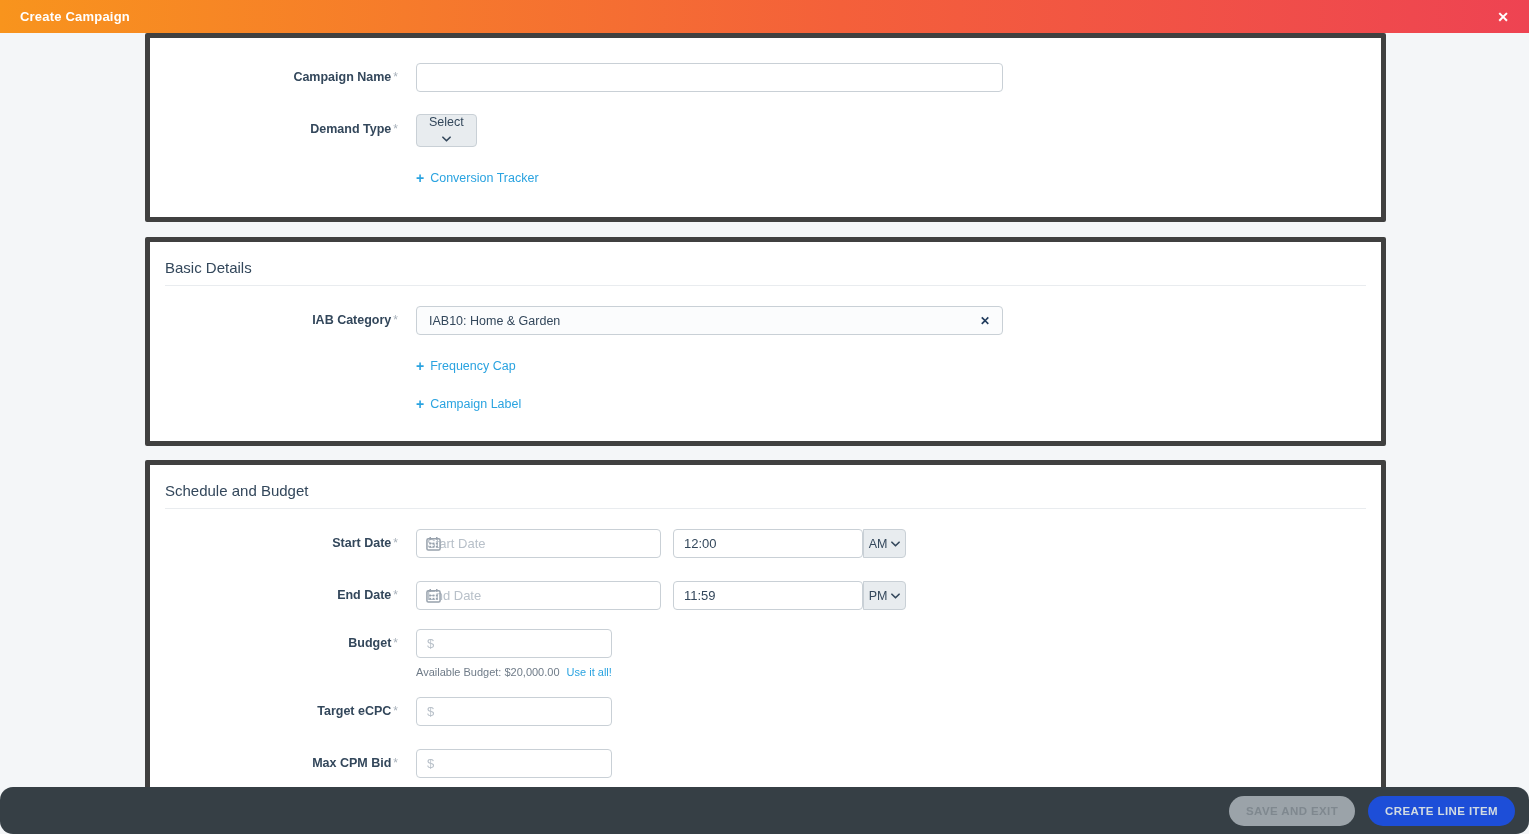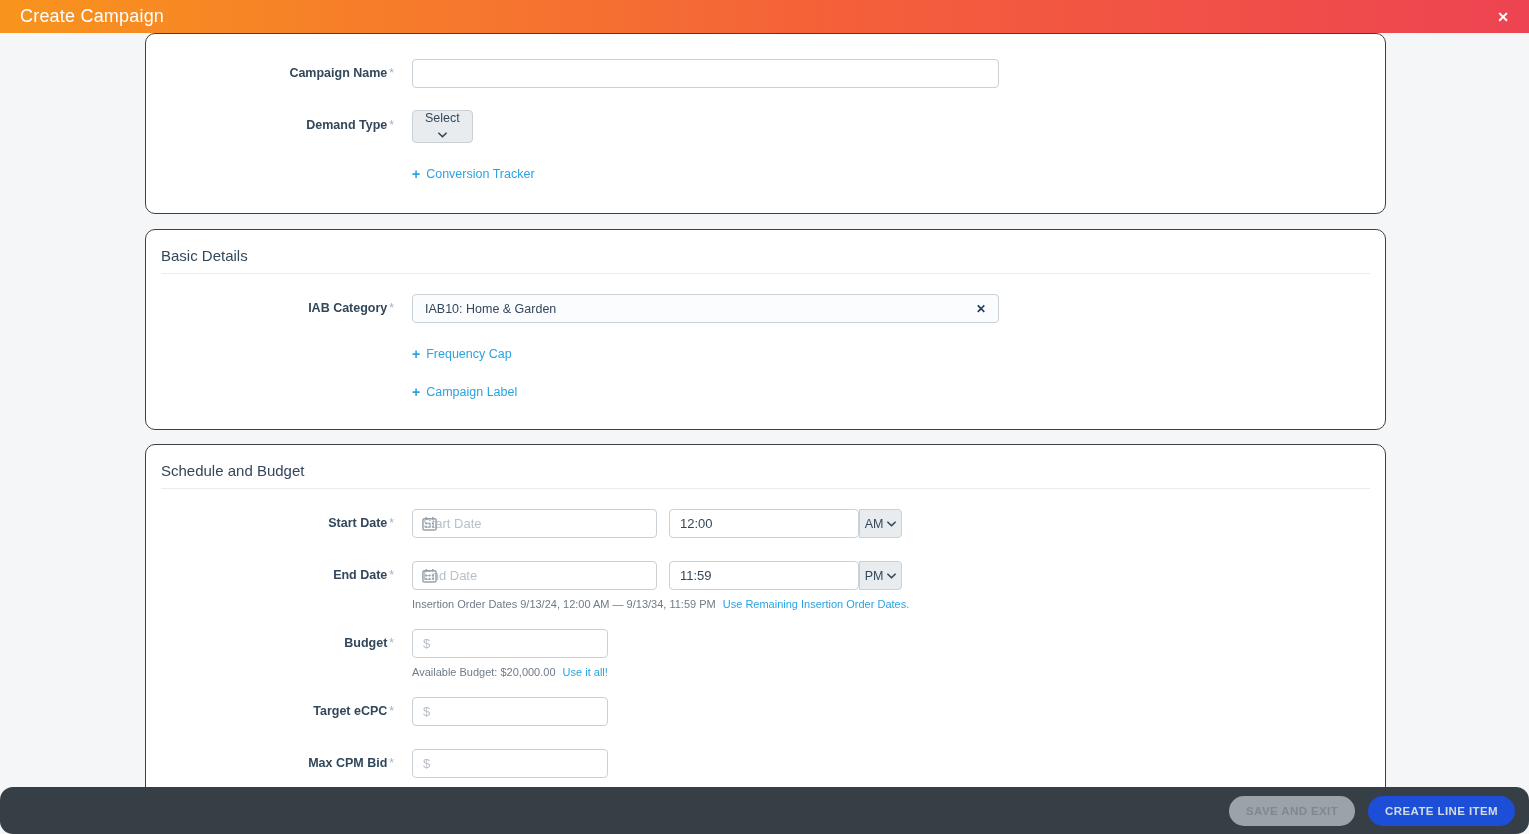--- a/index.html
+++ b/index.html
@@ -14,37 +14,37 @@
 
   
   .modal-header {
     height: 33px;
     flex: 0 0 33px;
     background: linear-gradient(90deg, #f8941d 0%, #f4603a 55%, #ee4352 100%);
     display: flex;
     align-items: center;
     padding: 0 16px 0 20px;
   }
-  .modal-title { color: #ffffff; font-size: 18px; font-weight: 400; letter-spacing: .2px; }
+  .modal-title { color: #ffffff; font-size: 13px; font-weight: 700; letter-spacing: .2px; }
   .close-btn {
     margin-left: auto;
     color: #ffffff;
     font-size: 14px;
     font-weight: 700;
     cursor: pointer;
     line-height: 1;
     padding: 4px;
   }
 
   
   .main { flex: 1 1 auto; padding: 0 143px 0 145px; overflow: hidden; }
   .card {
     background: #ffffff;
-    border: 1px solid #404040;
-    border-radius: 10px;
+    border: 5px solid #404040;
+    border-radius: 2px;
   }
   .card-1 { padding: 25px 15px 30px; }
   .card-2 { margin-top: 15px; padding: 17px 15px 28px; }
   .card-3 { margin-top: 14px; padding: 17px 15px 32px; }
 
   .section-heading { color: #33475b; font-size: 15px; font-weight: 400; padding-left: 0; }
   .section-rule { border: 0; border-top: 1px solid #e9ecef; margin: 9px 0 20px; }
 
   .form-row { display: flex; align-items: center; }
   .form-row + .form-row { margin-top: 23px; }
@@ -310,24 +310,20 @@
           <button class="meridiem-btn">
             <span>PM</span>
             <svg class="chev" viewBox="0 0 10 6">
                 <polyline points="1,1 5,5 9,1" fill="none" stroke="#33475b" stroke-width="1.8" stroke-linecap="round" stroke-linejoin="round"></polyline>
               </svg>
           </button>
         </span>
       </div>
     </div>
 
-    <div class="indent helper-note">
-      <span>Insertion Order Dates 9/13/24, 12:00 AM  —  9/13/34, 11:59 PM</span>
-      <a class="inline-link">Use Remaining Insertion Order Dates.</a>
-    </div>
 
     <div class="form-row" style="margin-top:19px">
       <div class="label-col">
         <span>Budget</span><span class="req">*</span>
       </div>
       <div class="content-col">
         <input type="text" class="input-money" placeholder="$" style="">
       </div>
     </div>
 

